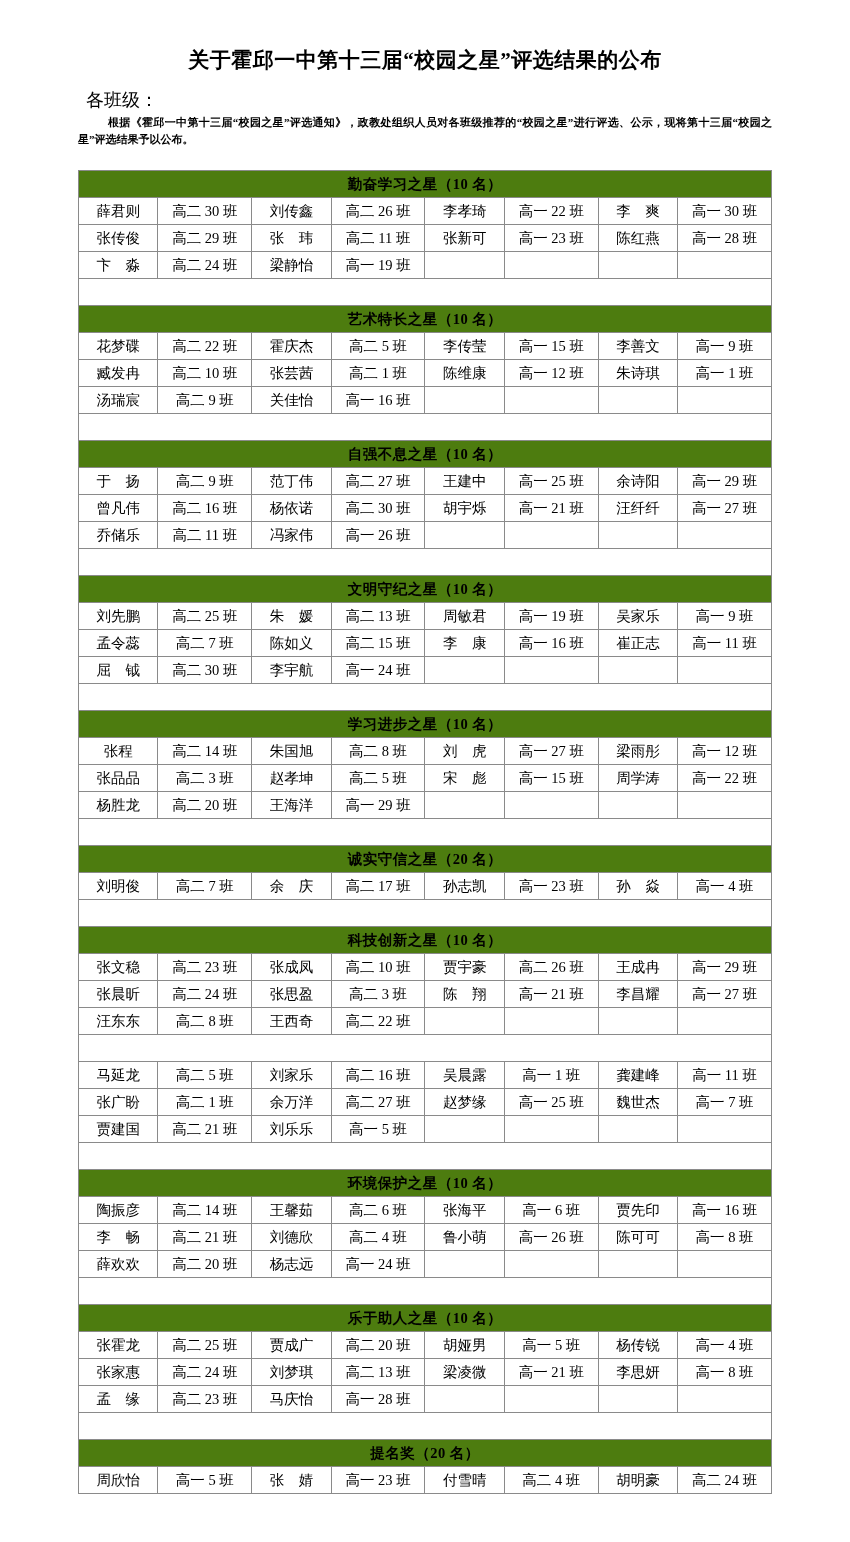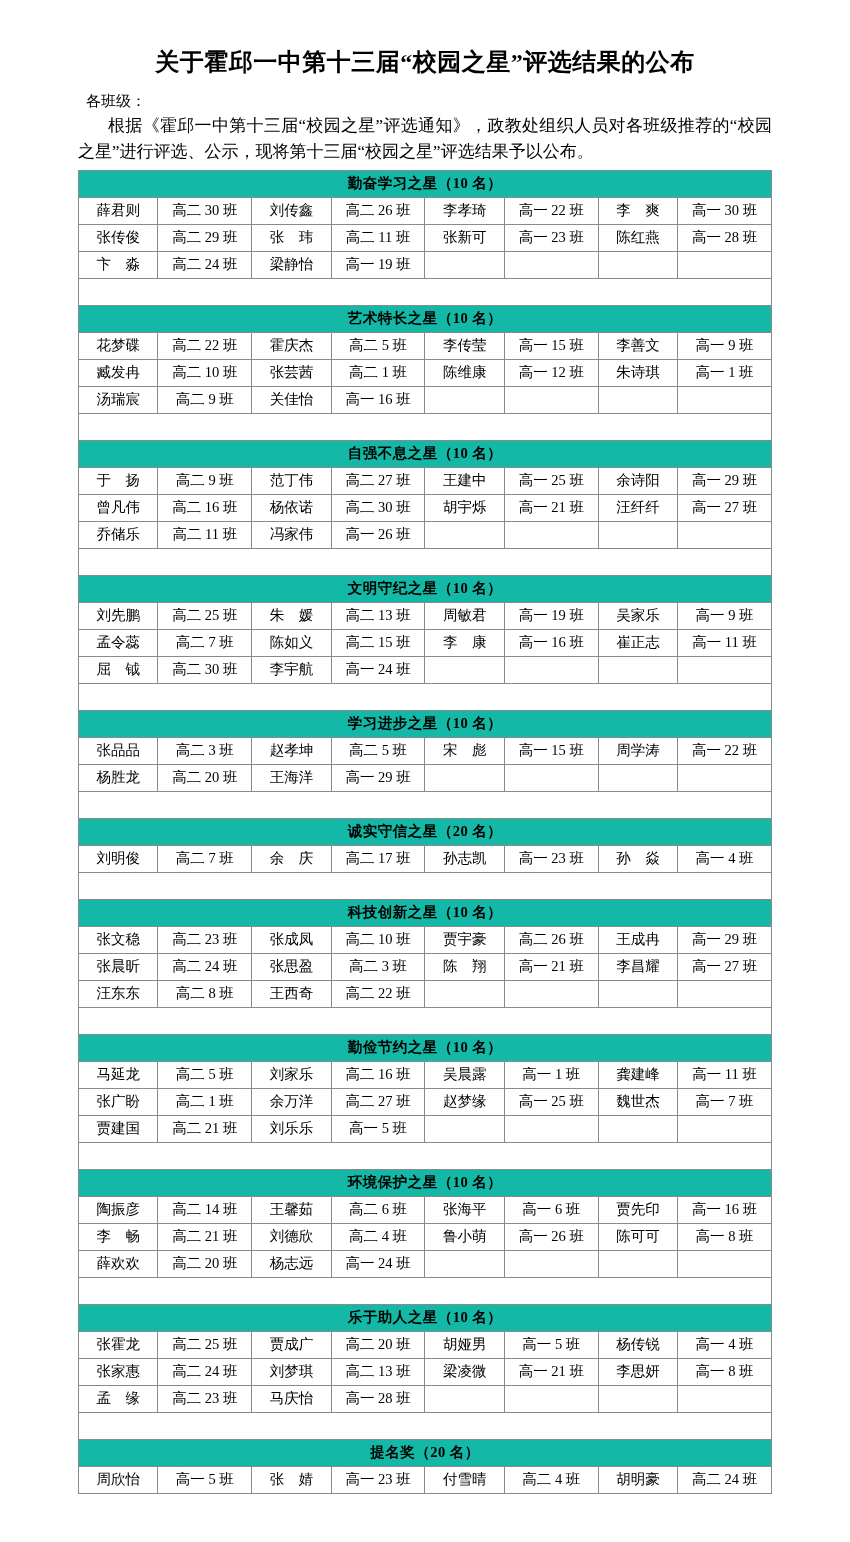--- a/index.html
+++ b/index.html
@@ -14,38 +14,39 @@
   }
   .page {
     width: 850px;
     min-height: 1542px;
     box-sizing: border-box;
     padding: 38px 78px 20px 78px;
     position: relative;
   }
   .doc-title {
     text-align: center;
-    font-size: 24px;
+    font-size: 21px;
     font-weight: bold;
     letter-spacing: 0.5px;
     margin: 8px 0 14px 0;
     font-family: "Liberation Serif", "DejaVu Serif", serif;
   }
   .salutation {
-    font-size: 15px;
+    font-size: 18px;
     margin: 0 0 2px 0;
     text-indent: 0;
     padding-left: 8px;
   }
   .para {
-    font-size: 17px;
+    font-size: 11px;
     line-height: 1.55;
     text-align: justify;
     text-indent: 30px;
-    margin: 0 0 4px 0;
+    margin: 0 0 22px 0;
+    font-weight: bold;
   }
   table.awards {
     width: 100%;
     border-collapse: collapse;
     table-layout: fixed;
     margin-top: 4px;
   }
   table.awards td {
     border: 1px solid #8a8a8a;
     height: 24px;
@@ -53,21 +54,21 @@
     text-align: center;
     padding: 1px 2px;
     vertical-align: middle;
     overflow: hidden;
     white-space: nowrap;
   }
   td.section {
     font-weight: bold;
     font-size: 15px;
     letter-spacing: 0.5px;
-    background: #14b8a6;
+    background: #4d7c0f;
   }
   td.name {
     letter-spacing: 0px;
   }
   td.cls {
     letter-spacing: 0px;
   }
   .spacer-row td {
     border: none;
     height: 7px;
@@ -238,20 +239,30 @@
           <td class="name"></td>
           <td class="cls"></td>
         </tr>
         <tr class="spacer-row">
           <td colspan="8"></td>
         </tr>
         <tr>
           <td class="section" colspan="8">学习进步之星（10 名）</td>
         </tr>
         <tr>
+          <td class="name">张程</td>
+          <td class="cls">高二 14 班</td>
+          <td class="name">朱国旭</td>
+          <td class="cls">高二 8 班</td>
+          <td class="name">刘　虎</td>
+          <td class="cls">高一 27 班</td>
+          <td class="name">梁雨彤</td>
+          <td class="cls">高一 12 班</td>
+        </tr>
+        <tr>
           <td class="name">张品品</td>
           <td class="cls">高二 3 班</td>
           <td class="name">赵孝坤</td>
           <td class="cls">高二 5 班</td>
           <td class="name">宋　彪</td>
           <td class="cls">高一 15 班</td>
           <td class="name">周学涛</td>
           <td class="cls">高一 22 班</td>
         </tr>
         <tr>
@@ -313,23 +324,20 @@
           <td class="cls">高二 22 班</td>
           <td class="name"></td>
           <td class="cls"></td>
           <td class="name"></td>
           <td class="cls"></td>
         </tr>
         <tr class="spacer-row">
           <td colspan="8"></td>
         </tr>
         <tr>
-          <td class="section" colspan="8">勤俭节约之星（10 名）</td>
-        </tr>
-        <tr>
           <td class="name">马延龙</td>
           <td class="cls">高二 5 班</td>
           <td class="name">刘家乐</td>
           <td class="cls">高二 16 班</td>
           <td class="name">吴晨露</td>
           <td class="cls">高一 1 班</td>
           <td class="name">龚建峰</td>
           <td class="cls">高一 11 班</td>
         </tr>
         <tr>

